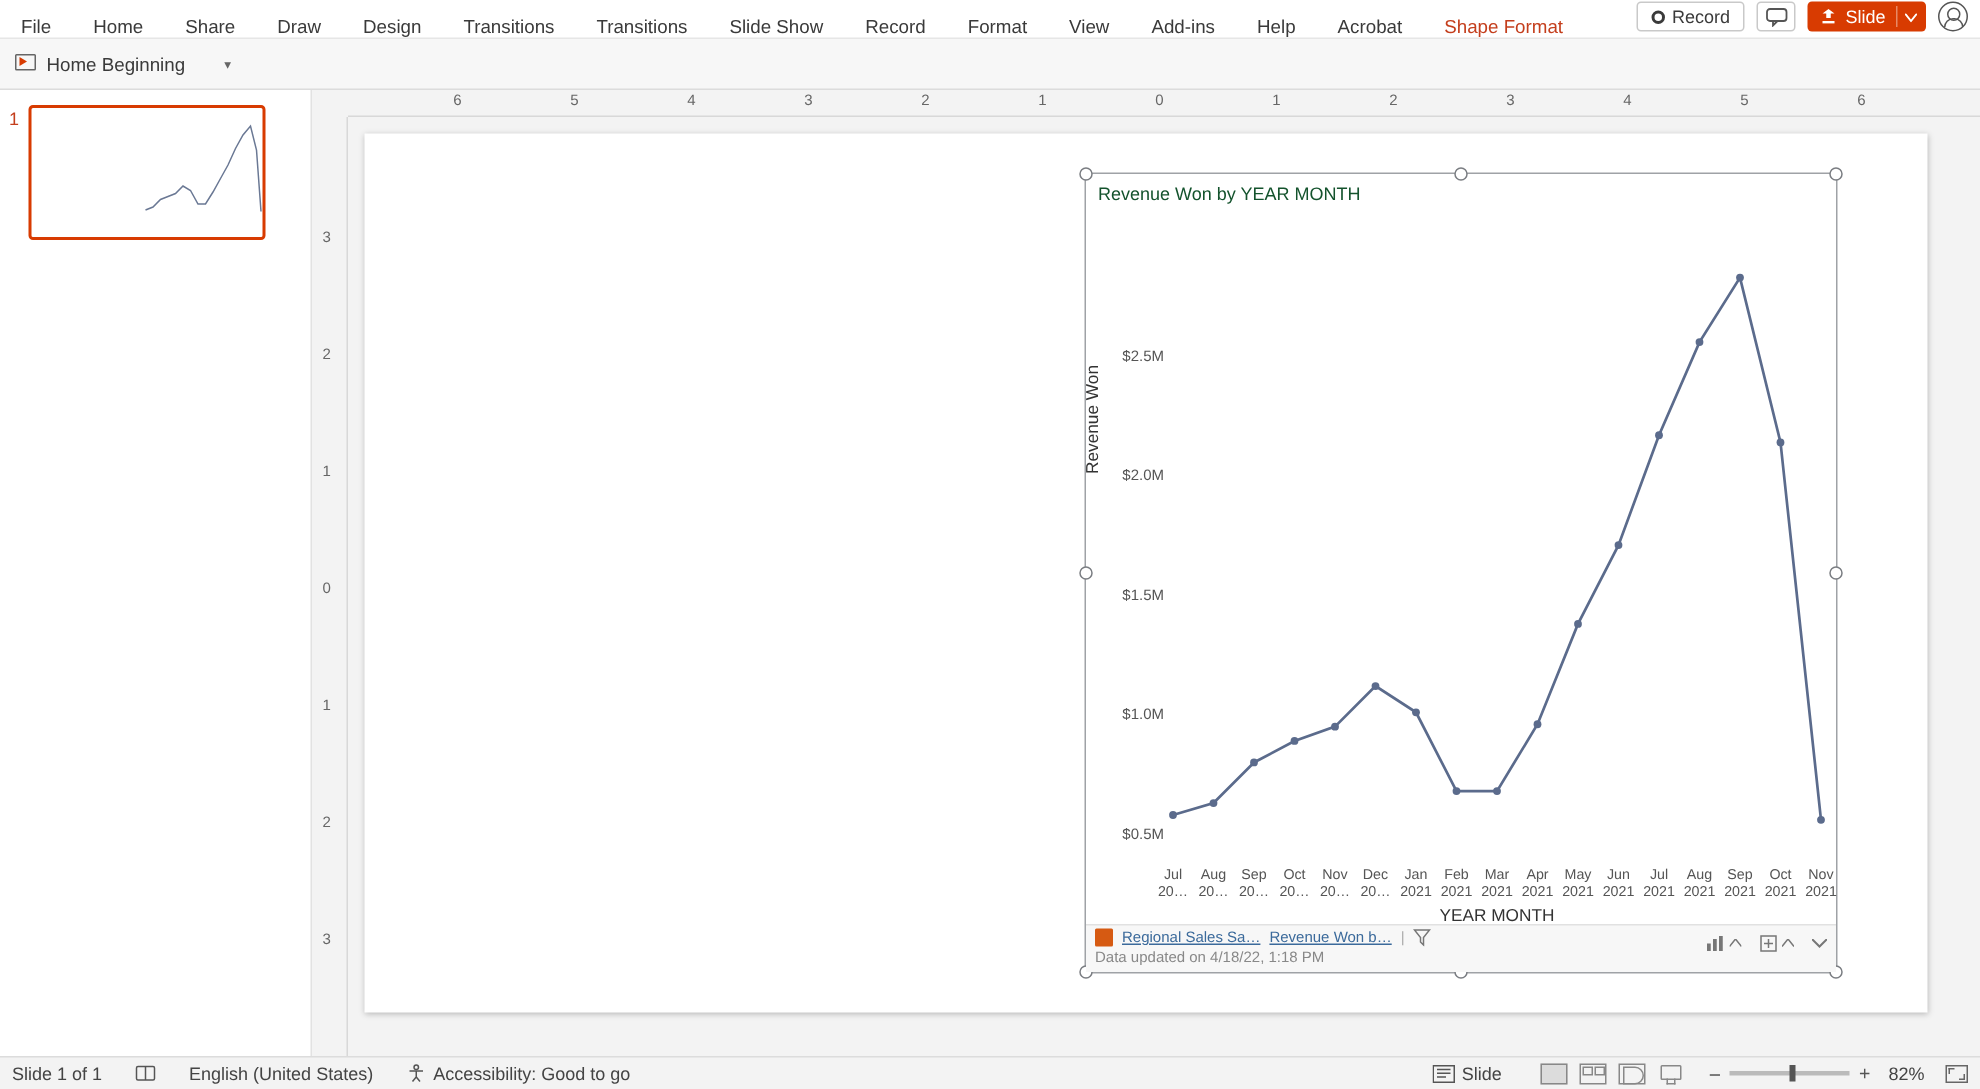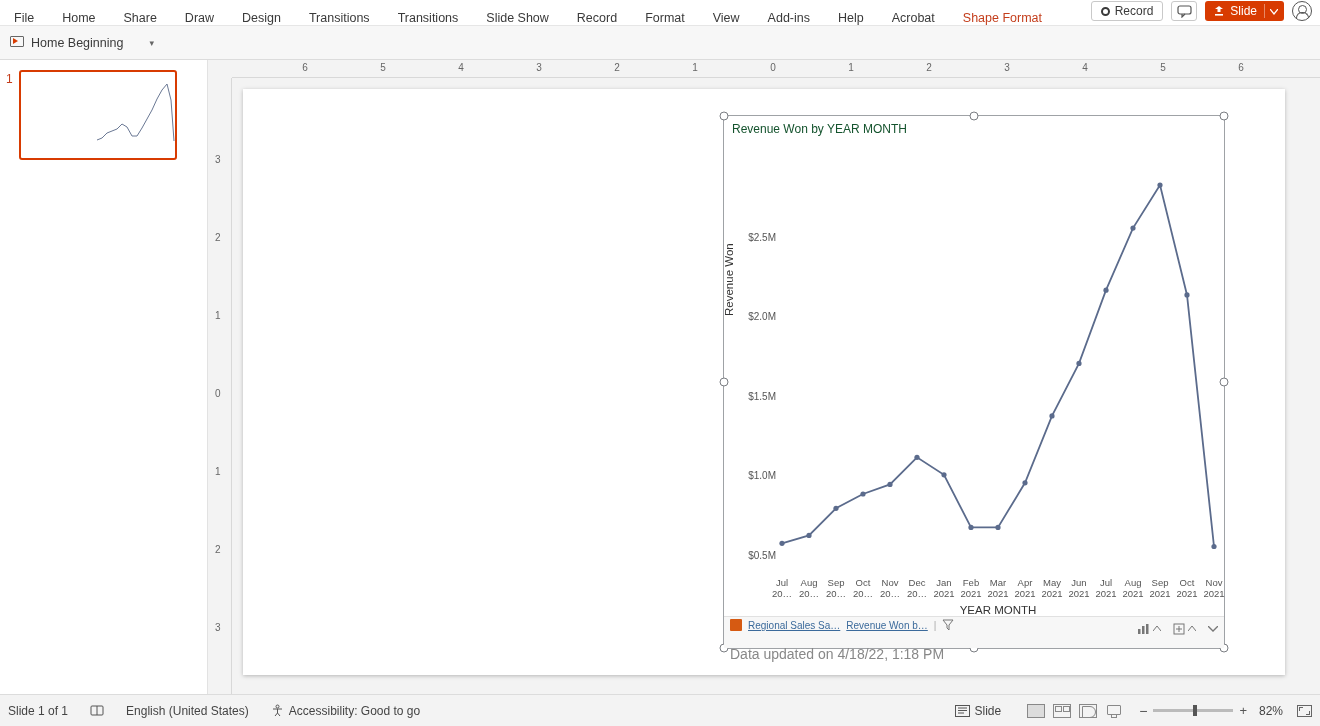--- a/index.html
+++ b/index.html
@@ -141,30 +141,30 @@
   
   .shape-footer {
     position: absolute; left: 0; right: 0; bottom: 0;
     height: 32px; background: #f7f7f7; border-top: 1px solid #e1e1e1;
     font-size: 10px; color: #555;
     padding: 2px 6px;
   }
   .shape-footer .row1 { display: flex; align-items: flex-end; gap: 6px; }
   .shape-footer .ficon { width: 12px; height: 12px; background: #d65a12; border-radius: 1px; position: relative; }
   .shape-footer a { color: #3b6a9b; text-decoration: underline; }
-  .shape-footer .row2 { color: #888; font-size: 14px; margin-top: 15px; }
+  .shape-footer .row2 { color: #888; font-size: 10px; margin-top: 2px; }
   .shape-footer .ctrls {
     position: absolute; right: 6px; top: 6px;
     display: flex; gap: 12px; font-size: 11px; color: #666;
   }
   .shape-footer .ctrls span { display: inline-flex; align-items: center; gap: 3px; }
 
   
   .status {
-    position: absolute; left: 0; right: 0; bottom: 0; height: 32px;
+    position: absolute; left: 0; right: 0; bottom: 0; height: 22px;
     background: #f3f3f3; border-top: 1px solid #dcdcdc;
     display: flex; align-items: center; font-size: 12px; color: #444;
     padding: 0 8px;
   }
   .status .seg { display: flex; align-items: center; gap: 5px; margin-right: 22px; }
   .status .spacer { flex: 1; }
   .status .views svg, .status .views .vbtn { margin: 0 4px; }
   .status .vbtn { display:inline-block; width: 18px; height: 14px; border: 1px solid #888; position: relative; }
   .status .vbtn.sel { background: #dcdcdc; }
   .status .vbtn.sorter::before, .status .vbtn.sorter::after {

